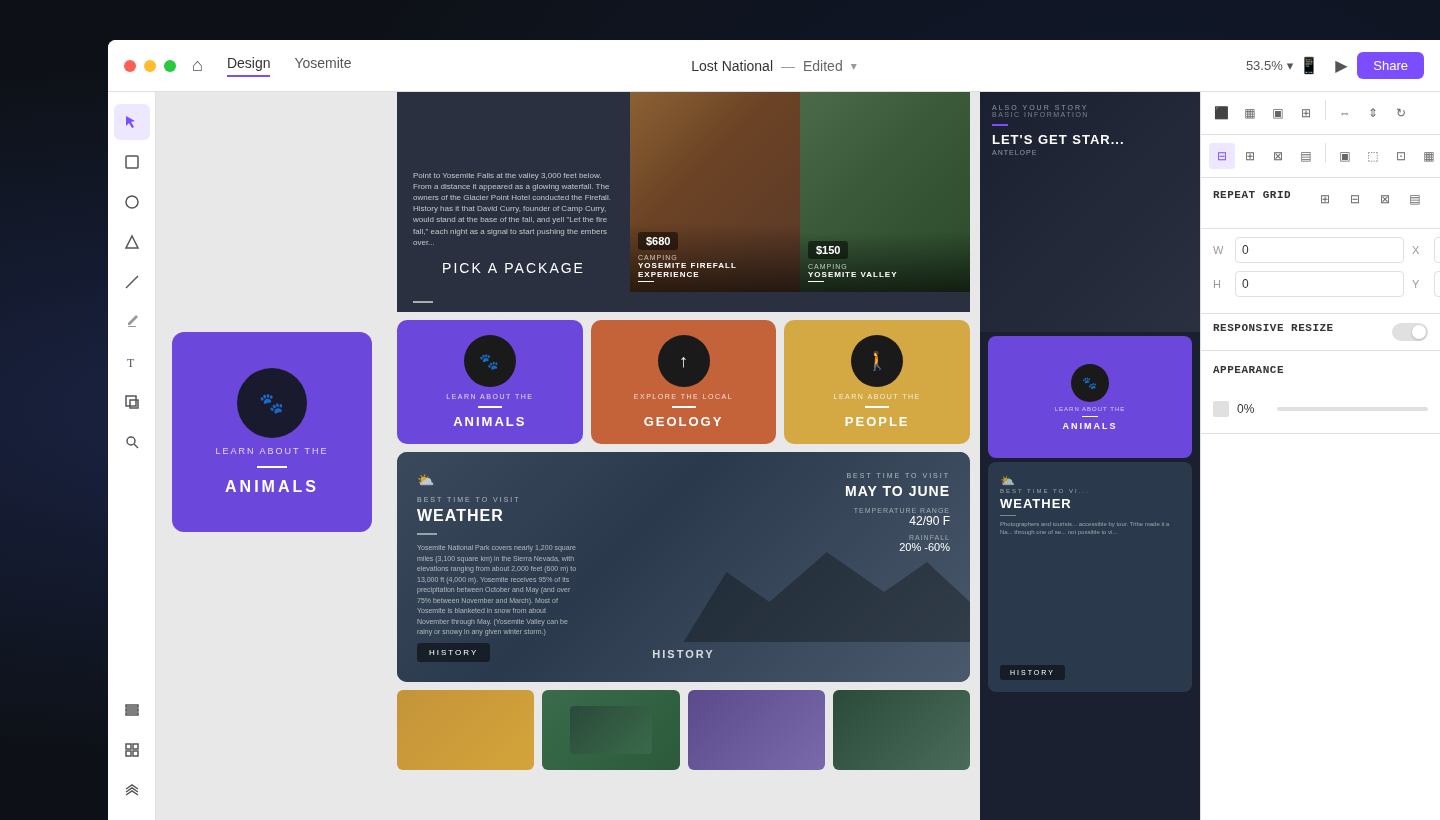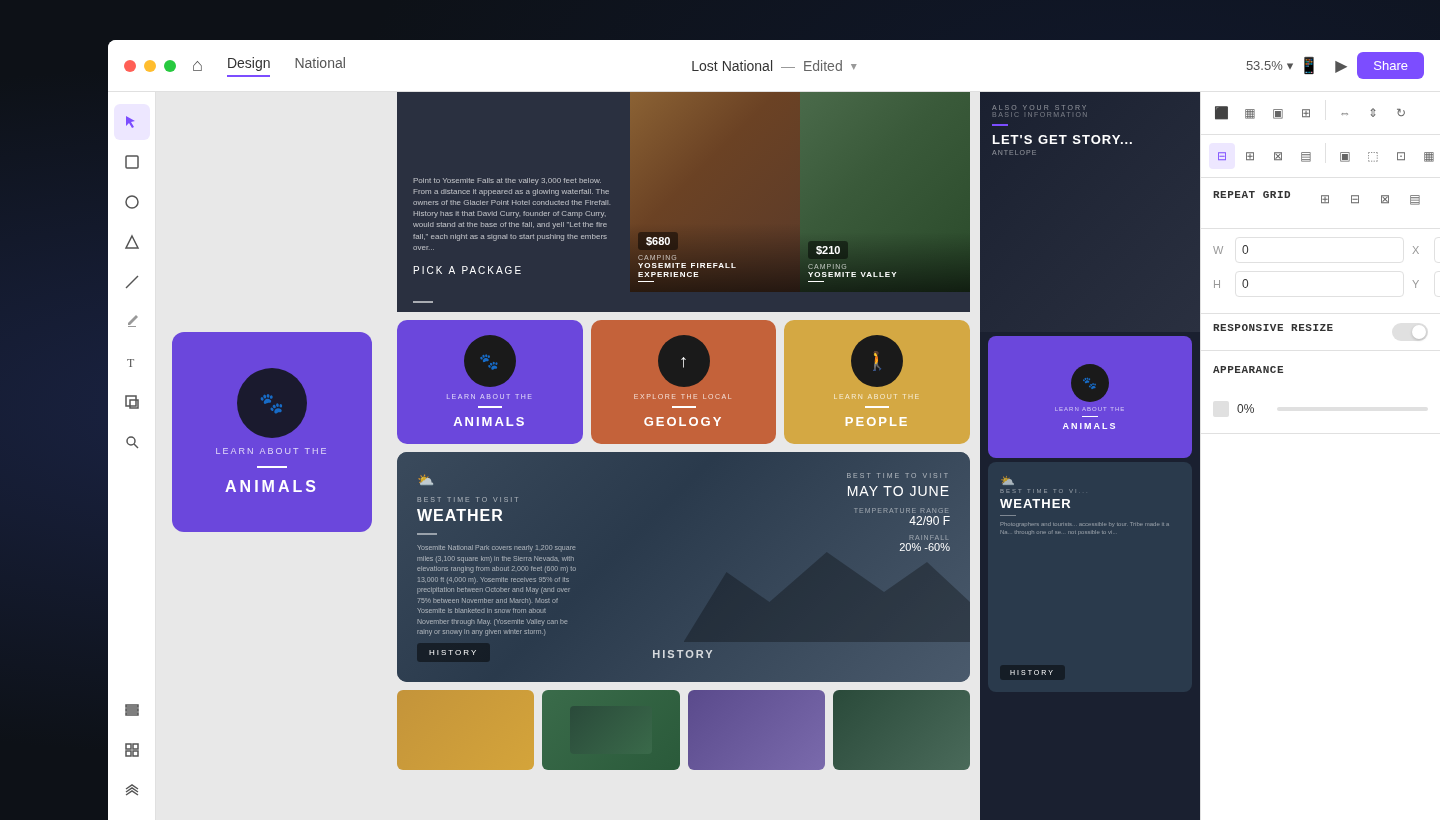--- a/index.html
+++ b/index.html
@@ -264,24 +264,25 @@
       flex-direction: column;
       justify-content: flex-end;
     }
     .hero-left p {
       font-size: 8px;
       color: rgba(255,255,255,0.7);
       line-height: 1.4;
       margin-bottom: 12px;
     }
     .pick-package {
-      font-size: 10px;
+      font-size: 14px;
       color: white;
       letter-spacing: 2px;
       text-transform: uppercase;
+      text-align: center;
     }
 
     .hero-images {
       display: flex;
       width: 340px;
       flex-shrink: 0;
     }
     .hero-img {
       flex: 1;
       position: relative;
@@ -435,21 +436,21 @@
       padding: 5px 12px;
       border-radius: 3px;
     }
     .weather-right {
       position: absolute;
       top: 20px;
       right: 20px;
       text-align: right;
     }
     .wr-sub { font-size: 7px; color: rgba(255,255,255,0.6); letter-spacing: 2px; text-transform: uppercase; }
-    .wr-val { font-size: 14px; color: white; font-weight: 400; letter-spacing: 1px; margin: 4px 0; }
+    .wr-val { font-size: 14px; color: white; font-weight: 700; letter-spacing: 1px; margin: 4px 0; }
     .wr-label { font-size: 7px; color: rgba(255,255,255,0.5); text-transform: uppercase; letter-spacing: 1px; margin-top: 8px; }
     .wr-temp { font-size: 12px; color: white; font-weight: 500; }
     .wr-rain-label { font-size: 7px; color: rgba(255,255,255,0.5); text-transform: uppercase; letter-spacing: 1px; margin-top: 6px; }
     .wr-rain { font-size: 11px; color: white; }
     .history-label {
       position: absolute;
       bottom: 22px;
       left: 50%;
       transform: translateX(-50%);
       color: rgba(255,255,255,0.8);
@@ -679,21 +680,21 @@
 <div class="window">
   <div class="titlebar">
     <div class="traffic-lights">
       <div class="traffic-light tl-red"></div>
       <div class="traffic-light tl-yellow"></div>
       <div class="traffic-light tl-green"></div>
     </div>
     <div class="home-icon">⌂</div>
     <div class="nav-tabs">
       <div class="nav-tab active">Design</div>
-      <div class="nav-tab">National</div>
+      <div class="nav-tab">Yosemite</div>
     </div>
     <div class="title-center">
       <span>Lost National</span>
       <span style="color:#999">—</span>
       <span class="edited">Edited</span>
       <span style="font-size:12px; color:#999">▾</span>
     </div>
     <div class="toolbar-right">
       <div class="zoom-control">
         <span>53.5%</span>
@@ -808,21 +809,21 @@
                   <div class="hero-img-overlay">
                     <div class="price-badge">$680</div>
                     <div class="camping-label">CAMPING</div>
                     <div class="camping-name">YOSEMITE FIREFALL EXPERIENCE</div>
                     <div class="hero-divider"></div>
                   </div>
                 </div>
 
                 <div class="hero-img" style="background: linear-gradient(135deg, #4a6a4a 0%, #3a5a3a 40%, #2a4a2a 100%);">
                   <div class="hero-img-overlay">
-                    <div class="price-badge">$210</div>
+                    <div class="price-badge">$150</div>
                     <div class="camping-label">CAMPING</div>
                     <div class="camping-name">YOSEMITE VALLEY</div>
                     <div class="hero-divider"></div>
                   </div>
                 </div>
               </div>
             </div>
 
             <div style="height: 20px; display:flex; align-items:center; justify-content:flex-start; padding: 4px 16px; background: #2a3040;">
               <div style="width:20px; height:2px; background:rgba(255,255,255,0.6);"></div>
@@ -888,21 +889,21 @@
           </div>
         </div>
 
         <div class="preview-right">
 
           <div class="pr-top">
             <div class="pr-top-content">
               <div class="pr-basic-info">ALSO YOUR STORY</div>
               <div style="font-size:7px; color:rgba(255,255,255,0.4); letter-spacing:1.5px; text-transform:uppercase; margin-bottom:4px;">BASIC INFORMATION</div>
               <div class="pr-divider"></div>
-              <div class="pr-title">LET'S GET STORY...</div>
+              <div class="pr-title">LET'S GET STAR...</div>
               <div style="font-size:7px; color:rgba(255,255,255,0.5); letter-spacing:1px; margin-top:2px;">ANTELOPE</div>
             </div>
           </div>
 
           <div class="pr-cards-row">
             <div class="pr-card pr-card-purple">
               <div class="pr-card-circle">
                 <span style="font-size:12px;">🐾</span>
               </div>
               <span class="pr-card-sub">LEARN ABOUT THE</span>

